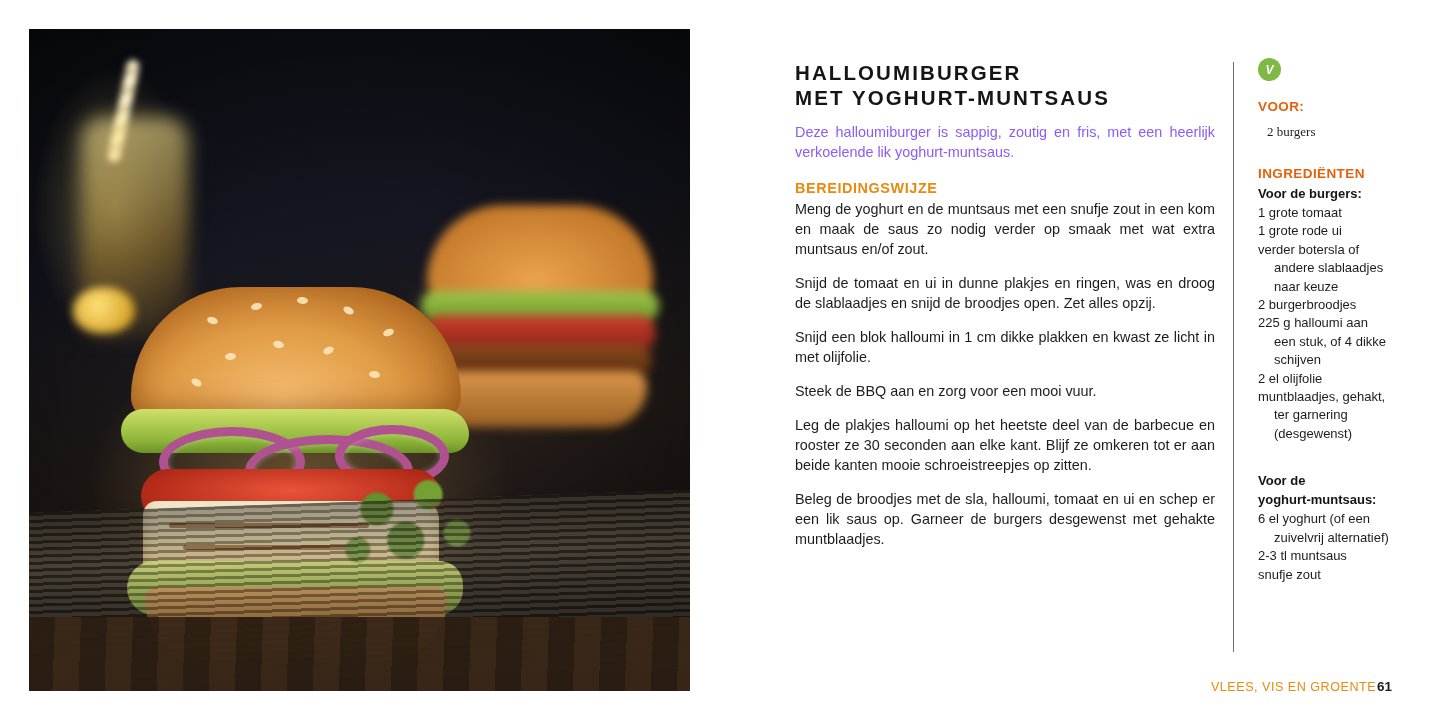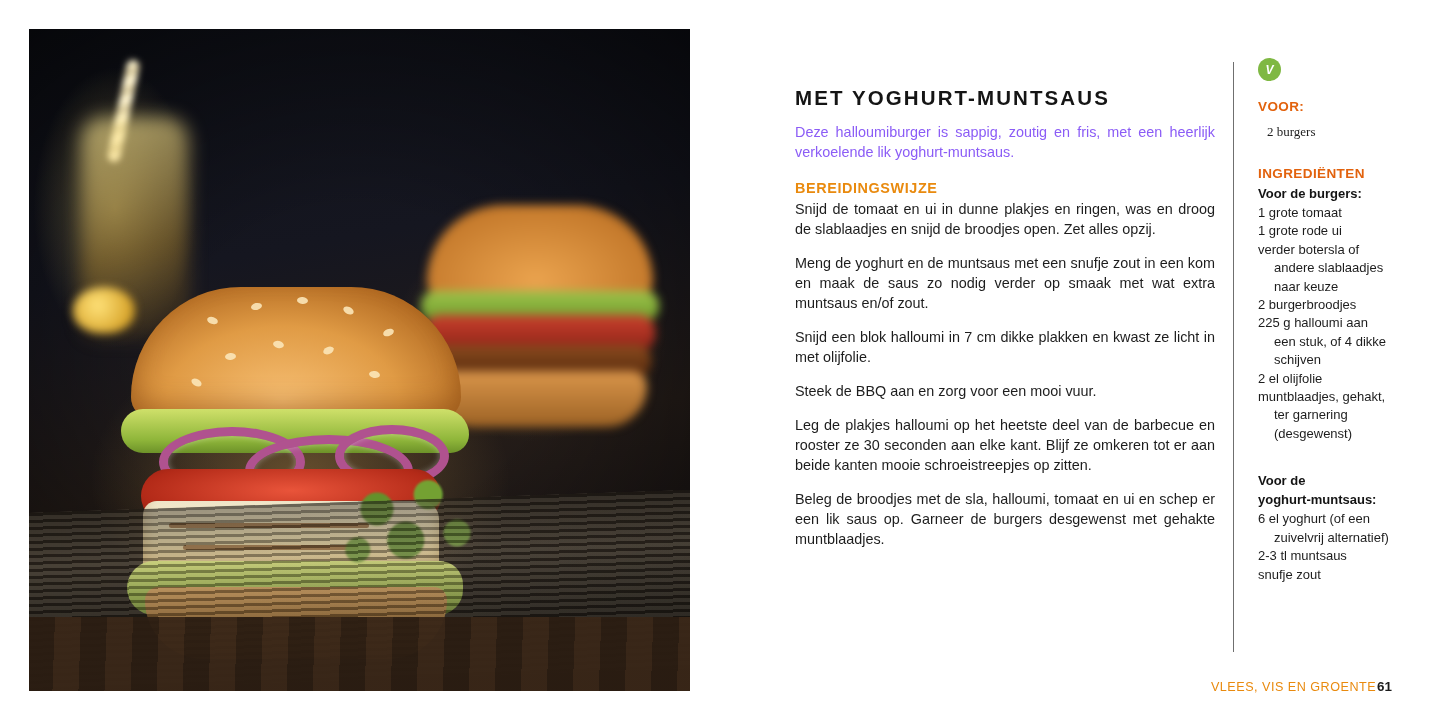--- a/index.html
+++ b/index.html
@@ -378,31 +378,31 @@
         <div class="ph-newspaper"></div>
         <div class="ph-wood"></div>
       </div>
     </div>
   </div>
 
   <div class="page-right">
 
     <div class="recipe-body">
       <h1 class="recipe-title">
-        <br>
+        <span>HALLOUMIBURGER</span><br>
         <span>MET YOGHURT-MUNTSAUS</span>
       </h1>
 
       <p class="recipe-intro">Deze halloumiburger is sappig, zoutig en fris, met een heerlijk verkoelende lik yoghurt-muntsaus.</p>
 
       <p class="section-head">BEREIDINGSWIJZE</p>
 
+      <p class="step">Meng de yoghurt en de muntsaus met een snufje zout in een kom en maak de saus zo nodig verder op smaak met wat extra muntsaus en/of zout.</p>
       <p class="step">Snijd de tomaat en ui in dunne plakjes en ringen, was en droog de slablaadjes en snijd de broodjes open. Zet alles opzij.</p>
-      <p class="step">Meng de yoghurt en de muntsaus met een snufje zout in een kom en maak de saus zo nodig verder op smaak met wat extra muntsaus en/of zout.</p>
-      <p class="step">Snijd een blok halloumi in 7 cm dikke plakken en kwast ze licht in met olijfolie.</p>
+      <p class="step">Snijd een blok halloumi in 1 cm dikke plakken en kwast ze licht in met olijfolie.</p>
       <p class="step">Steek de BBQ aan en zorg voor een mooi vuur.</p>
       <p class="step">Leg de plakjes halloumi op het heetste deel van de barbecue en rooster ze 30 seconden aan elke kant. Blijf ze omkeren tot er aan beide kanten mooie schroeistreepjes op zitten.</p>
       <p class="step">Beleg de broodjes met de sla, halloumi, tomaat en ui en schep er een lik saus op. Garneer de burgers desgewenst met gehakte muntblaadjes.</p>
     </div>
 
     <div class="divider"></div>
 
     <aside class="sidebar">
       <div class="veg-badge">V</div>
 

